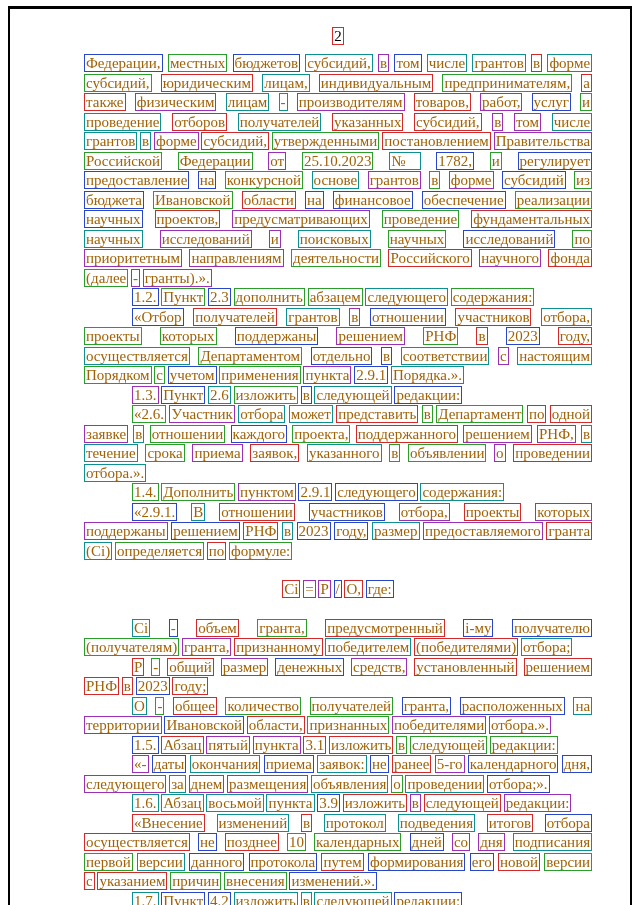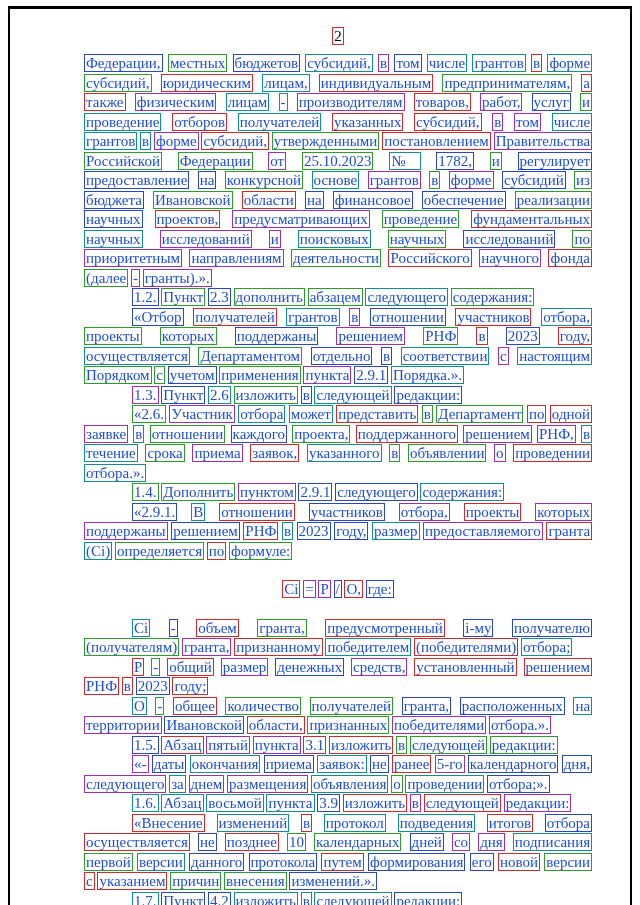--- a/index.html
+++ b/index.html
@@ -34,21 +34,21 @@
     text-align: center;
     font-size: 15px;
     line-height: 19px;
     margin-bottom: 8px;
   }
   .para {
     font-size: 15px;
     line-height: 19.5px;
     text-align: justify;
     word-spacing: 1px;
-    color: #1d4ed8;
+    color: #a16207;
   }
   .para.indent { text-indent: 48px; }
   .para.plain  { text-indent: 0; }
   .para.formula {
     text-align: center;
     text-indent: 0;
     margin: 19px 0;
   }
   
   .w {

